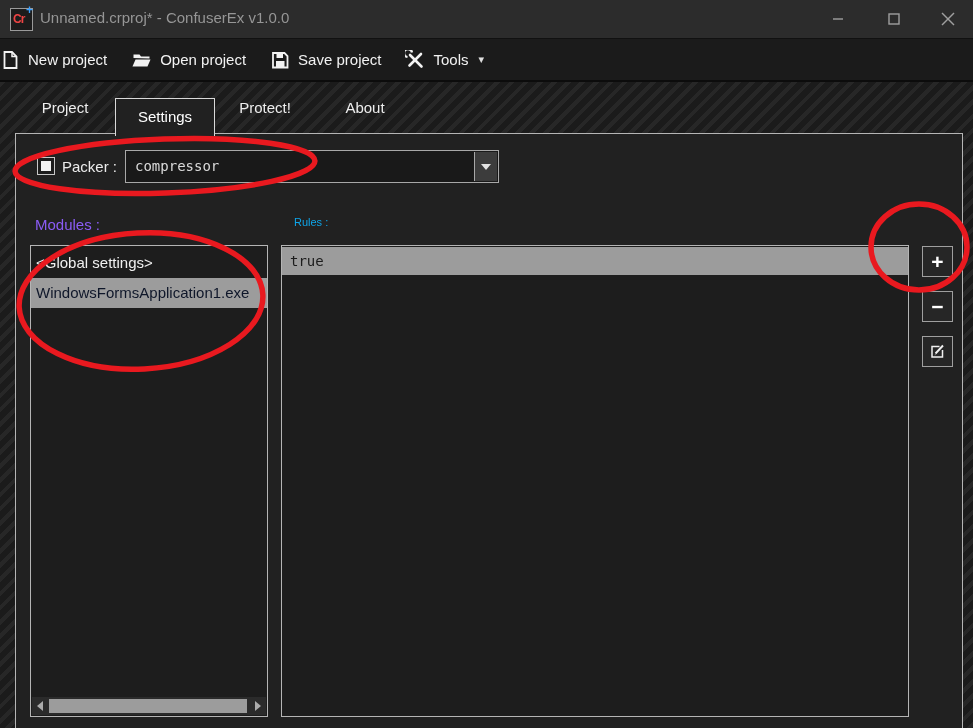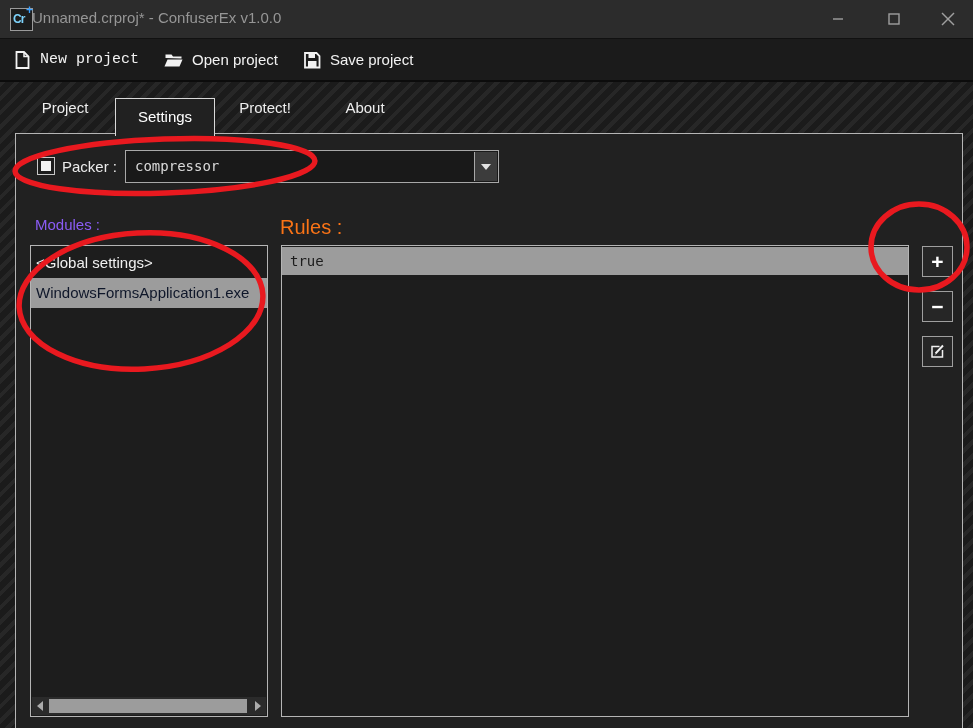--- a/index.html
+++ b/index.html
@@ -4,29 +4,29 @@
 <style>
   html,body{margin:0;padding:0;background:#000;}
   #window{
     position:relative;width:973px;height:728px;overflow:hidden;
     background:#1f1f1f;font-family:"Liberation Sans",sans-serif;
     -webkit-font-smoothing:antialiased;
   }
   
   #titlebar{position:absolute;left:0;top:0;width:973px;height:38px;background:#2c2c2c;border-bottom:1px solid #111;}
   #app-icon{position:absolute;left:10px;top:8px;width:21px;height:21px;border:1px solid #9a9a9a;background:#1c1c1c;}
-  #app-icon .cr{position:absolute;left:2px;top:3px;font-size:12px;font-weight:bold;color:#7dd3fc;letter-spacing:-1px;}
+  #app-icon .cr{position:absolute;left:2px;top:3px;font-size:12px;font-weight:bold;color:#ef4444;letter-spacing:-1px;}
   #app-icon .plus{position:absolute;right:-1px;top:-6px;font-size:12px;font-weight:bold;color:#3aa0ff;}
-  #title-text{position:absolute;left:32px;top:9px;font-size:15px;color:#969696;}
+  #title-text{position:absolute;left:40px;top:9px;font-size:15px;color:#969696;}
   .win-btn{position:absolute;top:0;width:46px;height:38px;display:flex;align-items:center;justify-content:center;}
   #btn-min{right:112px;} #btn-max{right:56px;} #btn-close{right:2px;}
   
   #toolbar{position:absolute;left:0;top:39px;width:973px;height:41px;background:#1b1b1b;border-bottom:2px solid #0c0c0c;display:flex;align-items:center;}
   .tb-item{display:flex;align-items:center;gap:8px;padding:0 12px;height:100%;color:#f2f2f2;font-size:15px;cursor:default;}
-  .tb-item:first-child{padding-left:13px;font-family:Liberation Mono, monospace;}
+  .tb-item:first-child{padding-left:1px;}
   .tb-caret{font-size:11px;color:#e0e0e0;margin-left:2px;}
   
   #body{
     position:absolute;left:0;top:82px;width:973px;height:646px;
     background:repeating-linear-gradient(135deg,#272727 0 4px,#1b1b1b 4px 10px);
   }
   
   #tabs{position:absolute;left:15px;top:0;height:52px;z-index:3;}
   .tab{float:left;width:100px;height:52px;line-height:52px;text-align:center;color:#ededed;font-size:15px;cursor:default;}
   .tab.active{position:absolute;left:100px;top:16px;width:98px;height:37px;line-height:35px;background:#212121;border:1px solid #d9d9d9;border-bottom:none;color:#fff;float:none;}
@@ -35,21 +35,21 @@
   
   #packer-checkbox{position:absolute;left:21px;top:23px;width:16px;height:16px;border:1px solid #c8c8c8;background:#1d1d1d;}
   #packer-checkbox .mark{position:absolute;left:3px;top:3px;width:10px;height:10px;background:#f2f2f2;}
   #packer-label{position:absolute;left:46px;top:24px;font-size:15px;color:#ececec;}
   #packer-combo{position:absolute;left:109px;top:16px;width:372px;height:31px;background:#191919;border:1px solid #a8a8a8;}
   #packer-combo .value{position:absolute;left:9px;top:0;line-height:31px;font-family:"DejaVu Sans Mono",monospace;font-size:14px;color:#dadada;}
   #combo-dd{position:absolute;right:1px;top:1px;width:22px;height:29px;background:#3c3c3c;border-left:1px solid #a8a8a8;display:flex;align-items:center;justify-content:center;}
   .tri-down{width:0;height:0;border-left:5px solid transparent;border-right:5px solid transparent;border-top:6px solid #e3e3e3;}
   
   #modules-label{position:absolute;left:19px;top:82px;font-size:15px;color:#8b5cf6;}
-  #rules-label{position:absolute;left:264px;top:82px;font-size:20px;color:#f97316;}
+  #rules-label{position:absolute;left:278px;top:82px;font-size:11px;color:#0ea5e9;}
   
   .listbox{position:absolute;background:#1d1d1d;border:1px solid #b5b5b5;}
   #modules-list{left:14px;top:111px;width:236px;height:468px;padding-top:2px;box-sizing:content-box;}
   #rules-list{left:265px;top:111px;width:626px;height:470px;}
   .mod-item{height:30px;line-height:30px;padding-left:5px;font-size:15px;color:#f0f0f0;white-space:nowrap;overflow:hidden;}
   .mod-item.selected{background:#9c9c9c;color:#0f172a;}
   .rule-item{margin-top:1px;height:28px;line-height:28px;padding-left:8px;font-family:"DejaVu Sans Mono",monospace;font-size:14px;background:#9c9c9c;color:#1c1c1c;}
   
   #hscroll{position:absolute;left:1px;right:1px;bottom:1px;height:18px;background:#2b2b2b;}
   .sb-arrow{position:absolute;top:0;width:16px;height:18px;display:flex;align-items:center;justify-content:center;}
@@ -108,20 +108,29 @@
       <span>Open project</span>
     </div>
     <div class="tb-item">
       <svg width="20" height="20" viewBox="0 0 20 20">
         <path d="M3 3 H14.5 L17.5 6 V17.5 H3 Z" fill="none" stroke="#f2f2f2" stroke-width="1.8"></path>
         <rect x="6.5" y="3.5" width="6.5" height="4.5" fill="#f2f2f2"></rect>
         <rect x="6" y="11" width="8.5" height="6" fill="#f2f2f2"></rect>
       </svg>
       <span>Save project</span>
     </div>
+    <div class="tb-item">
+      <svg width="20" height="20" viewBox="0 0 20 20">
+        <path d="M7 2.5 A4 4 0 1 0 2.5 7" fill="none" stroke="#f2f2f2" stroke-width="2.2"></path>
+        <line x1="5" y1="5" x2="16.5" y2="16.5" stroke="#f2f2f2" stroke-width="2.6" stroke-linecap="round"></line>
+        <line x1="16" y1="4" x2="4.5" y2="15.5" stroke="#f2f2f2" stroke-width="2.6" stroke-linecap="round"></line>
+      </svg>
+      <span>Tools</span>
+      <span class="tb-caret">▾</span>
+    </div>
   </div>
 
   <div id="body">
 
     <div id="tabs">
       <div class="tab">Project</div>
       <div class="tab" style="visibility:hidden;"></div>
       <div class="tab">Protect!</div>
       <div class="tab">About</div>
       <div class="tab active">Settings</div>

